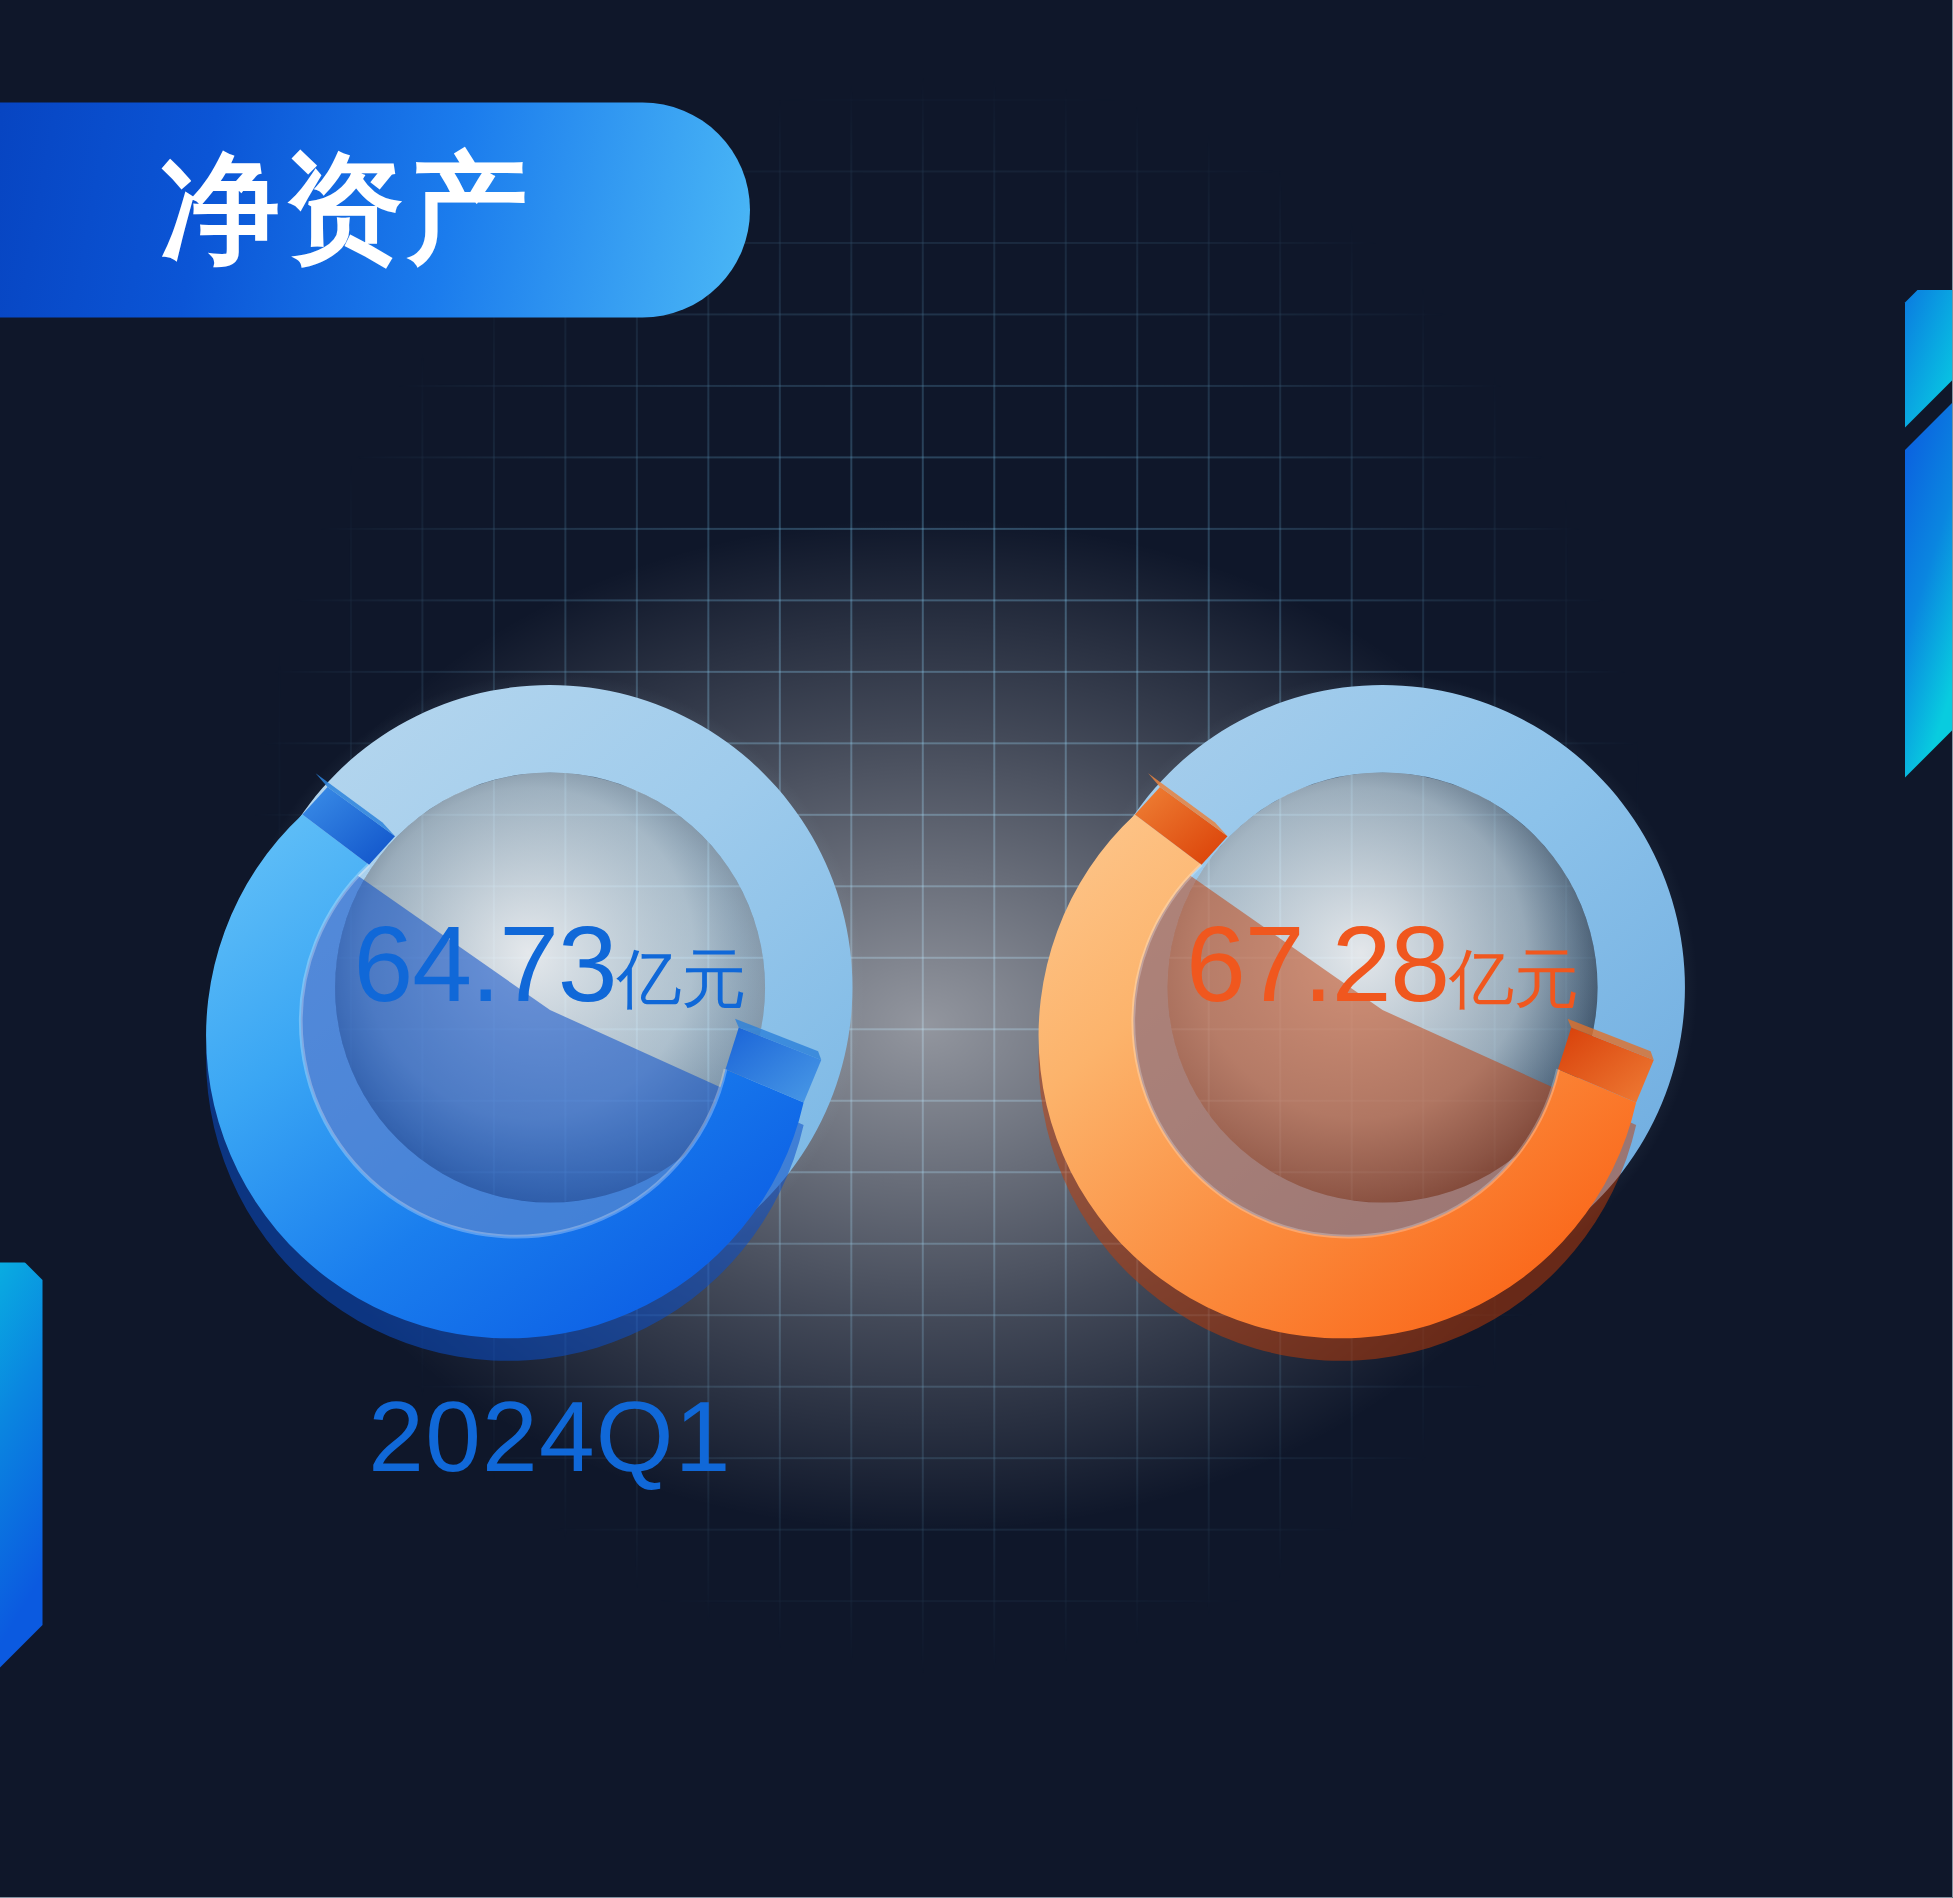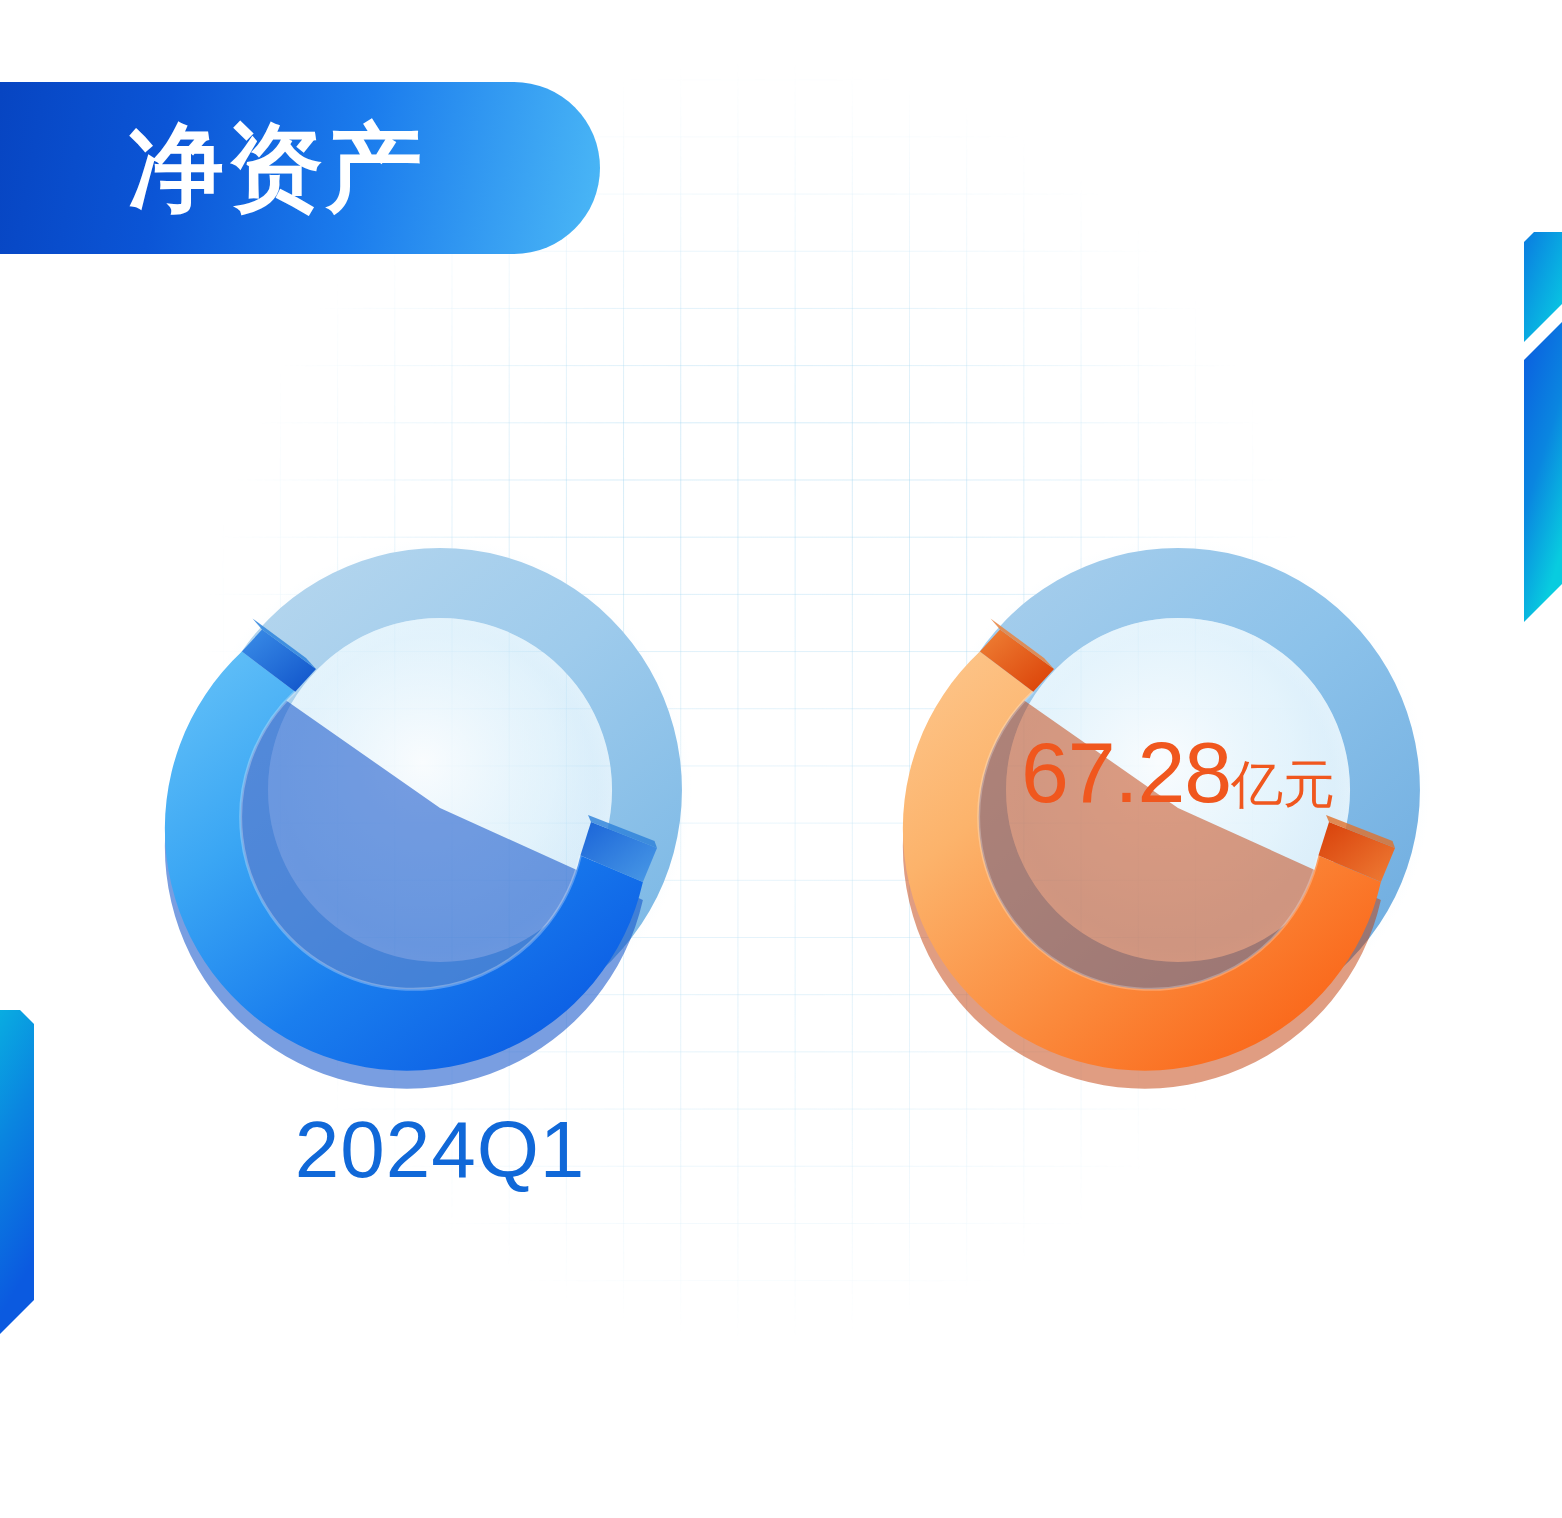--- a/index.html
+++ b/index.html
@@ -5,21 +5,21 @@
   html, body {
     margin: 0;
     padding: 0;
     background: #ddf4fd;
   }
   #stage {
     position: relative;
     width: 1562px;
     height: 1518px;
     overflow: hidden;
-    background: #ffffff;
+    background: #0f172a;
     font-family: "Liberation Sans", sans-serif;
   }
 
   
   .grid-layer {
     position: absolute;
     left: 0; top: 0;
     width: 1562px; height: 1518px;
     background-image:
       linear-gradient(to right, rgba(120,195,235,0.34) 1.2px, transparent 1.2px),
@@ -193,25 +193,28 @@
 
         <path d="M 111.9 181.6 L 165.2 221.7 L 186.0 199.0 L 132.0 159.6 Z" fill="url(#bCapTop)"></path>
         <path d="M 132.0 159.6 L 186.0 199.0 L 176.0 188.0 L 122.5 148.5 Z" fill="#2d84dd" opacity="0.85"></path>
 
         <path d="M 512.9 412.0 L 450.4 385.4 L 461.0 352.0 L 527.0 378.0 Z" fill="url(#bCapBot)"></path>
         <path d="M 527.0 378.0 L 461.0 352.0 L 458.0 345.0 L 524.5 371.0 Z" fill="#2a7fda" opacity="0.8"></path>
 
         <path d="M 165.2 221.7 A 172 172 0 1 0 450.4 385.4" fill="none" stroke="#ffffff" stroke-opacity="0.28" stroke-width="3"></path>
       </svg>
 
+      <div class="center-value blue-text">
+        <span class="center-num">64.73</span><span class="center-unit">亿元</span>
+      </div>
     </div>
     <div class="series-label blue-text">2024Q1</div>
   </div>
 
-  <div class="donut-block" style="left:868px; top:470px;">
+  <div class="donut-block" style="left:796px; top:470px;">
     <div class="donut-wrap">
       <svg width="620" height="640" viewBox="0 0 620 640">
         <defs>
           <radialGradient id="oShadow" cx="0.5" cy="0.5" r="0.5">
             <stop offset="62%" stop-color="#6fb7e8" stop-opacity="0.5"></stop>
             <stop offset="84%" stop-color="#8ec9ee" stop-opacity="0.26"></stop>
             <stop offset="100%" stop-color="#bfe4f7" stop-opacity="0"></stop>
           </radialGradient>
           <linearGradient id="oTrack" x1="0.1" y1="0" x2="0.95" y2="1">
             <stop offset="0%" stop-color="#a9cfec"></stop>

